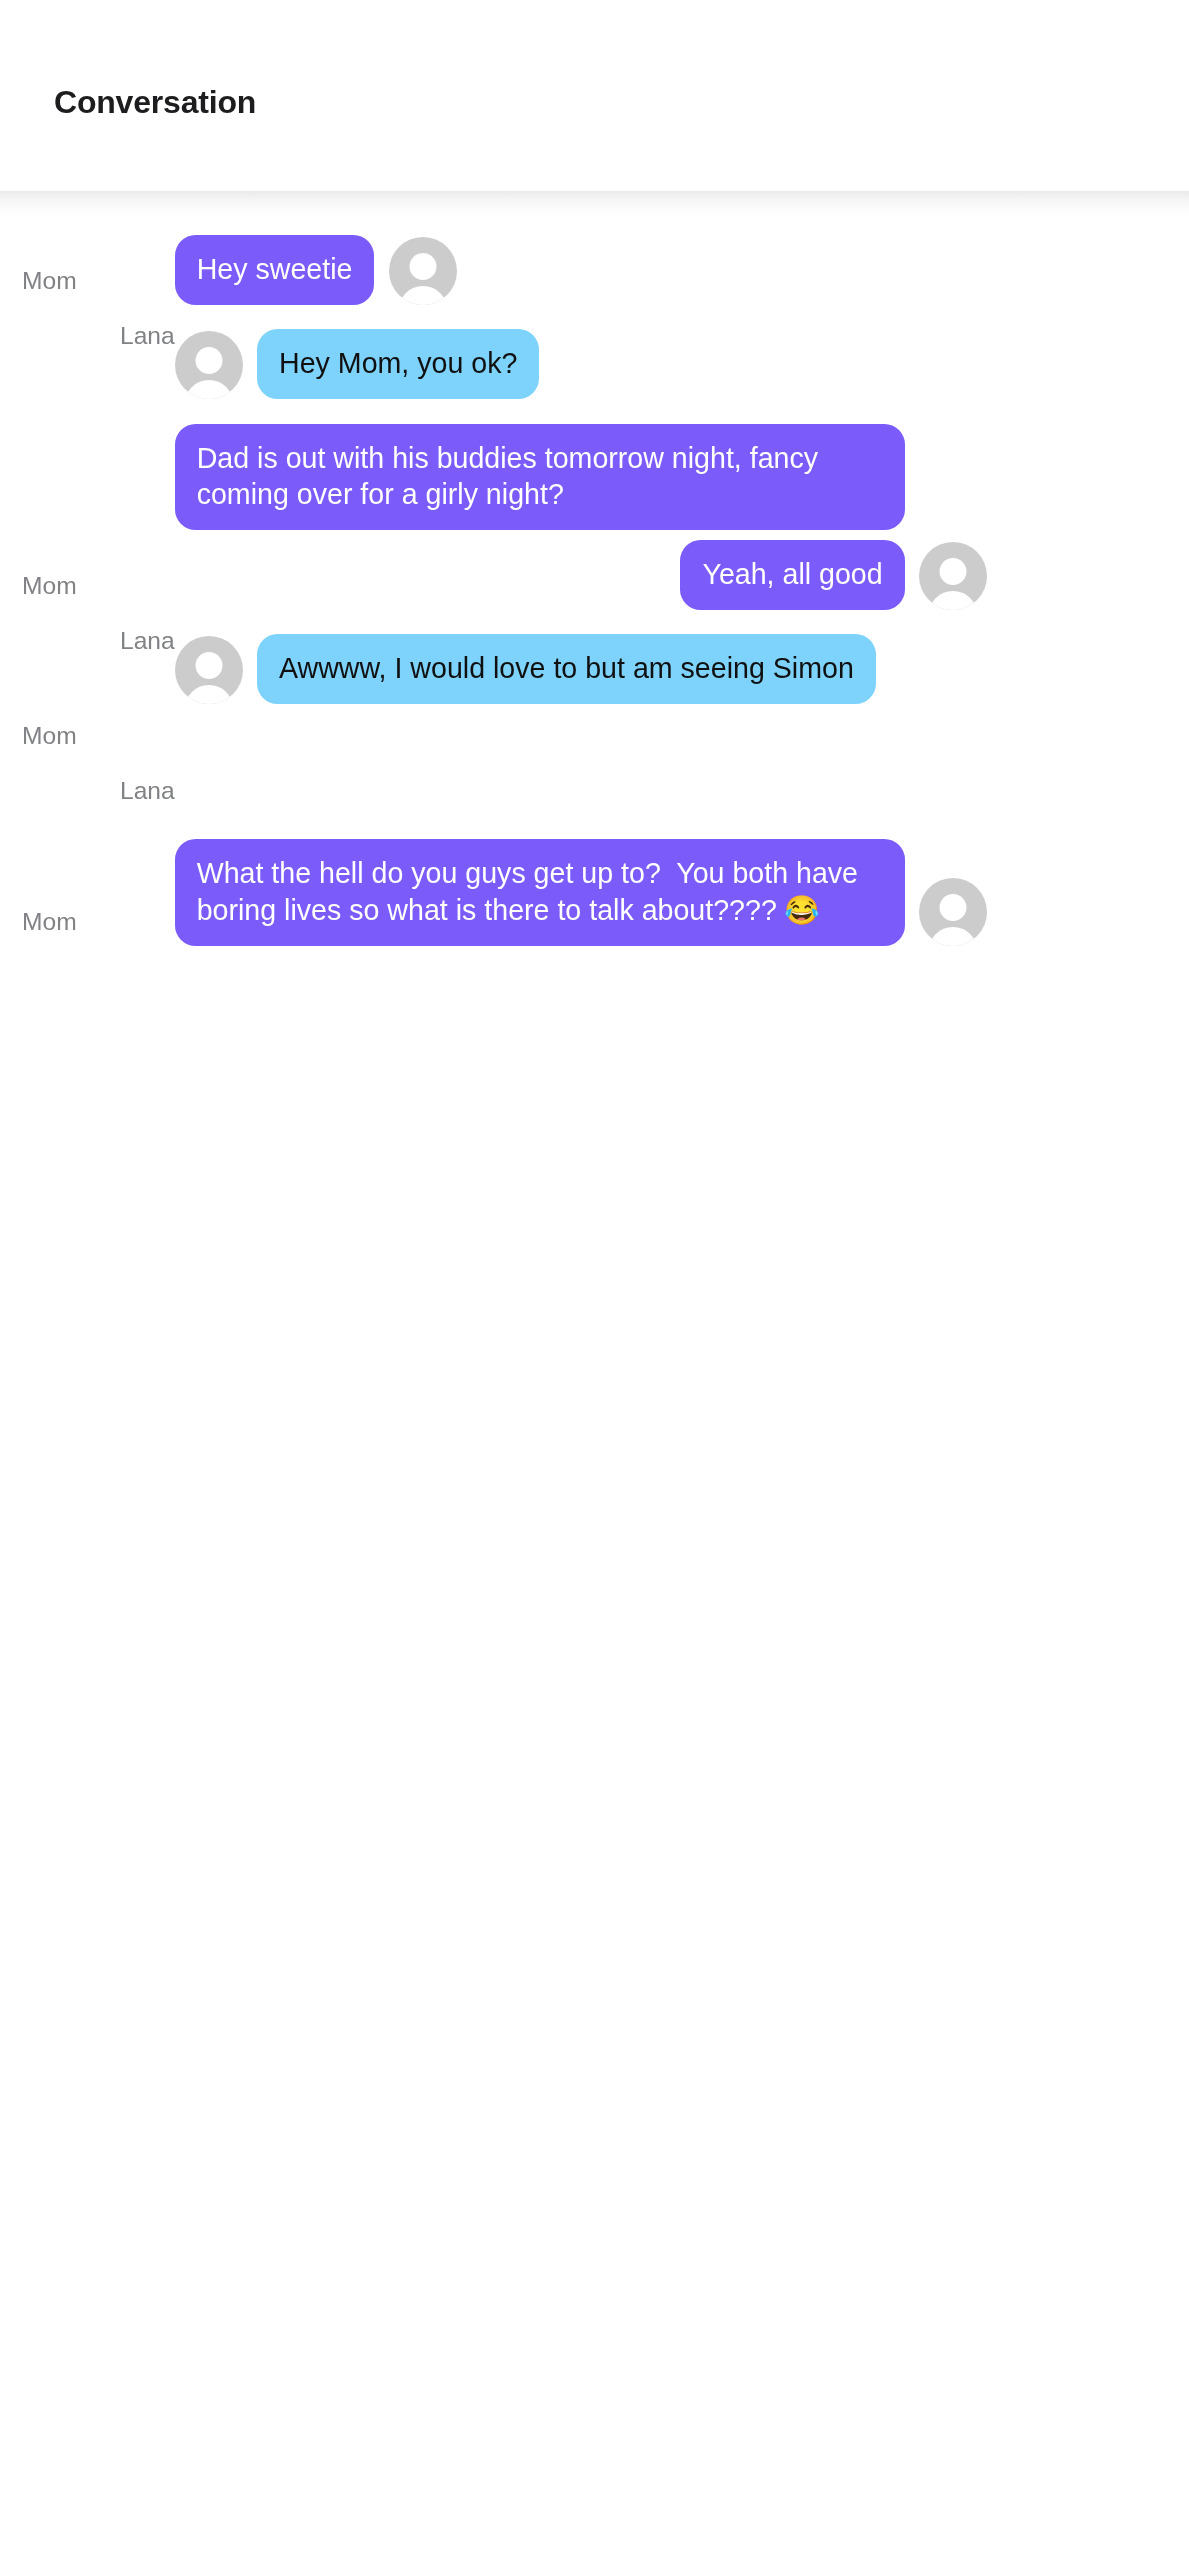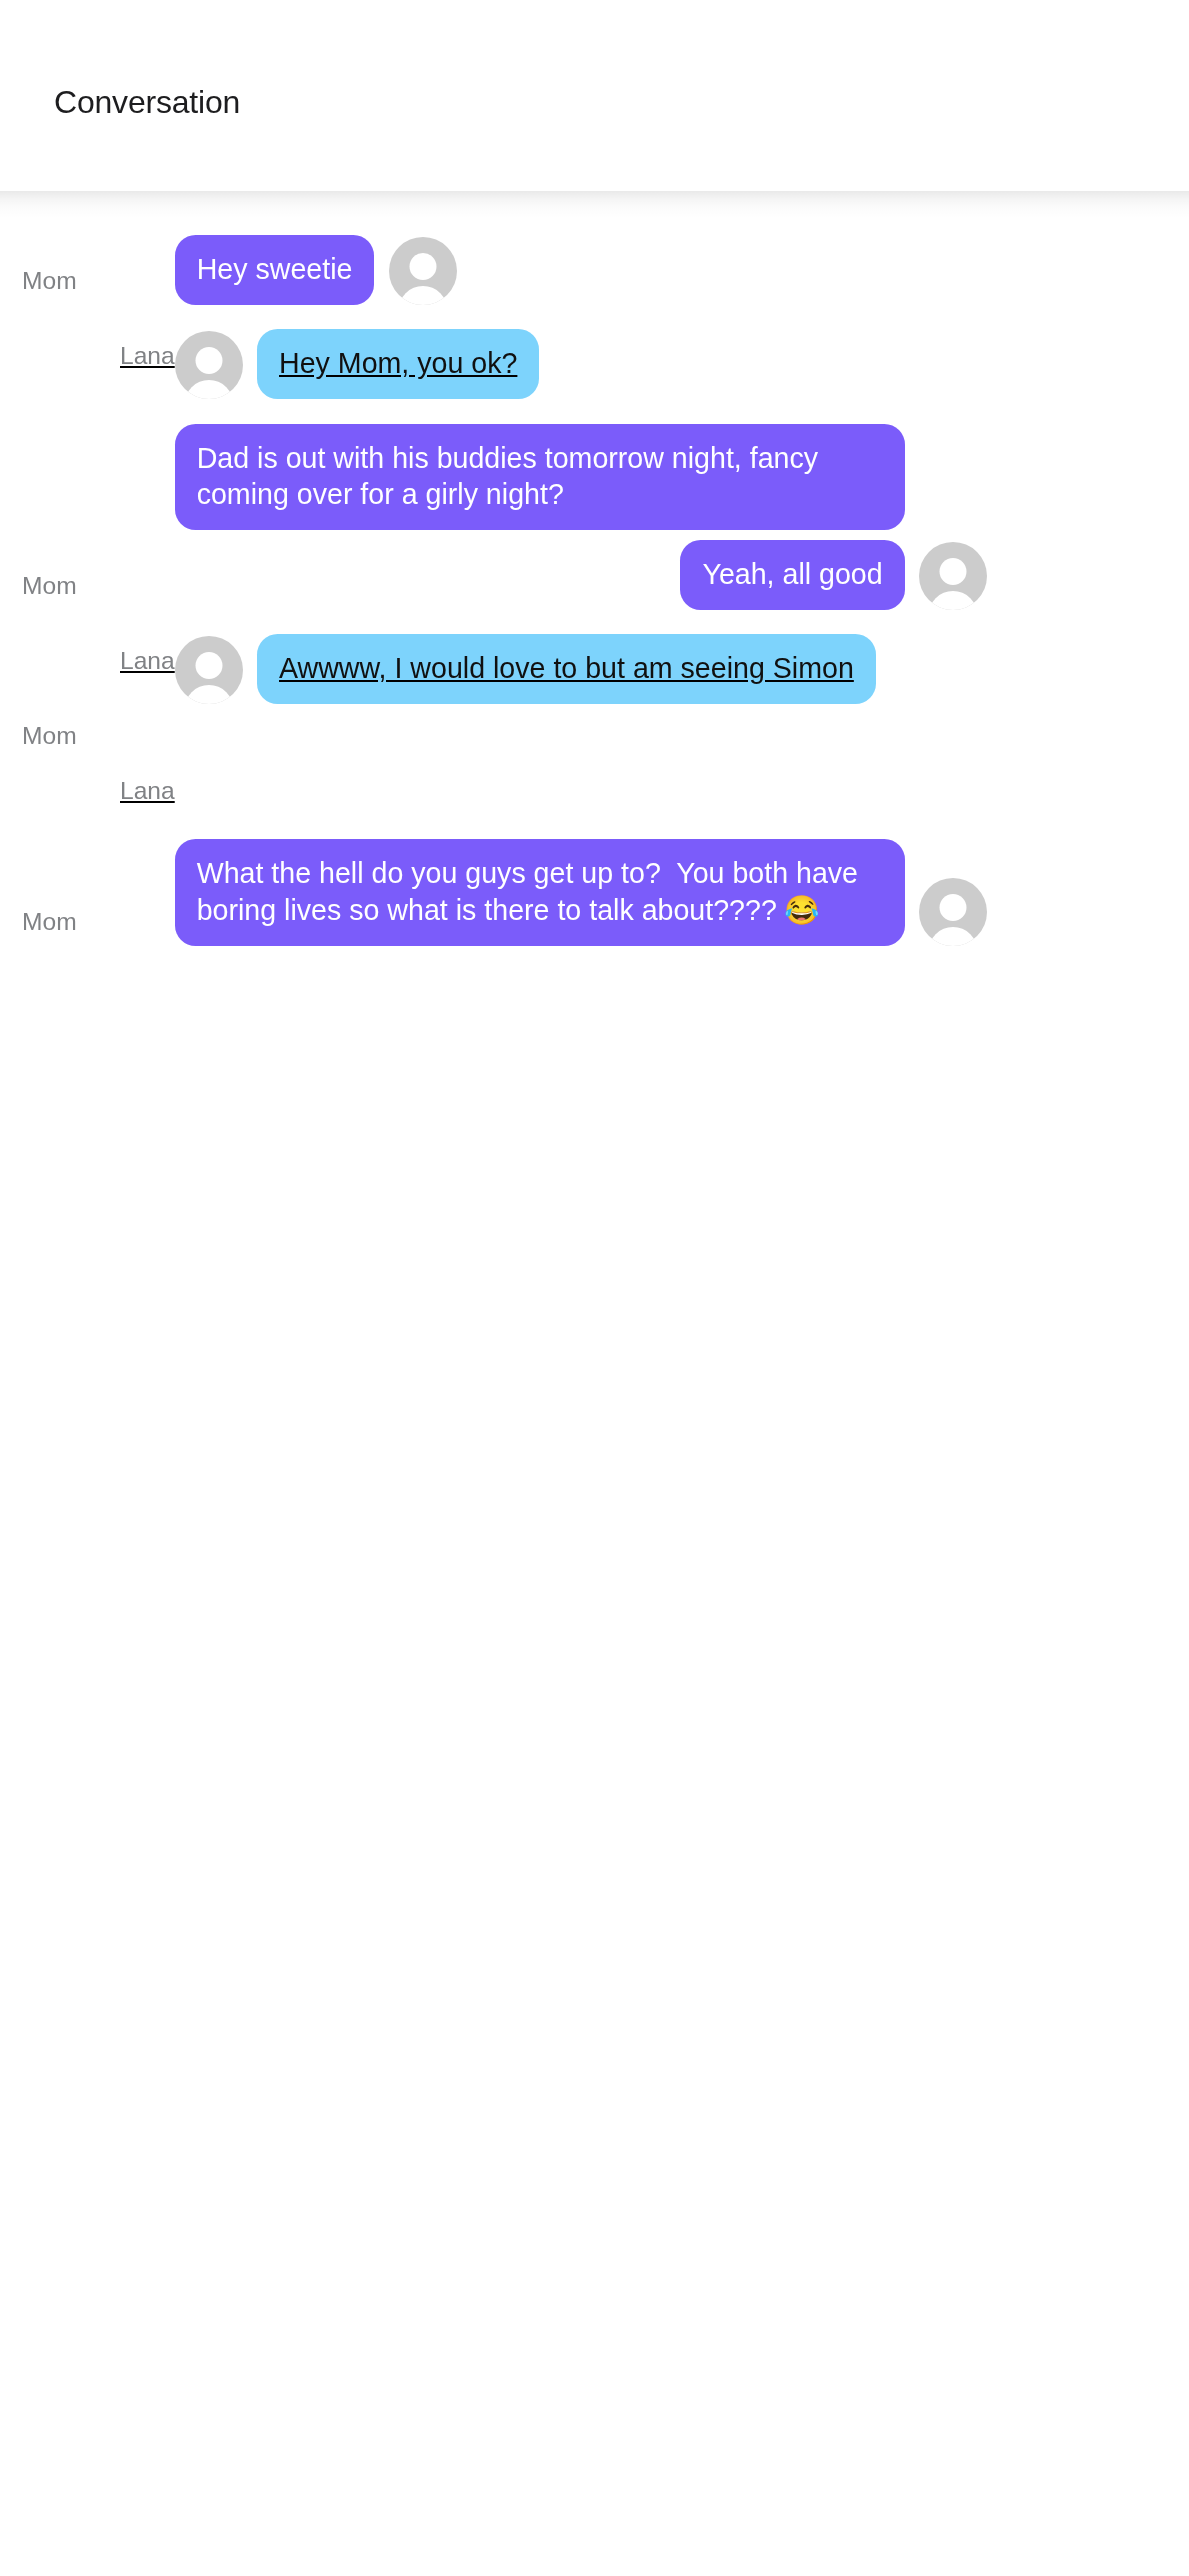--- a/index.html
+++ b/index.html
@@ -25,21 +25,21 @@
     position:relative;
     height:191px;
     background:#ffffff;
     display:flex;
     align-items:center;
     padding-left:54px;
     z-index:5;
   }
   .header-title {
     font-size:32px;
-    font-weight:normal;
+    font-weight:bold;
     color:#1d1d1f;
     letter-spacing:-0.2px;
     line-height:1;
     margin-top:12px;
   }
   .header-shadow {
     position:absolute;
     left:0; right:0;
     top:191px;
     height:27px;
@@ -56,21 +56,21 @@
     padding-right:22px;
     background:#ffffff;
   }
 
   .msg-group {
     display:flex;
     flex-direction:row;
     margin-bottom:17.4px;
   }
   .msg-group.right { align-items:flex-end; }
-  .msg-group.left  { align-items:center;text-decoration:underline; }
+  .msg-group.left  { align-items:flex-start; }
 
   .sender-name {
     font-size:24.6px;
     color:#808285;
     line-height:1.1;
     margin-bottom:11px;
   }
   .msg-group.right .sender-name { margin-right:98px; }
   .msg-group.left  .sender-name { margin-left:98px; }
 

